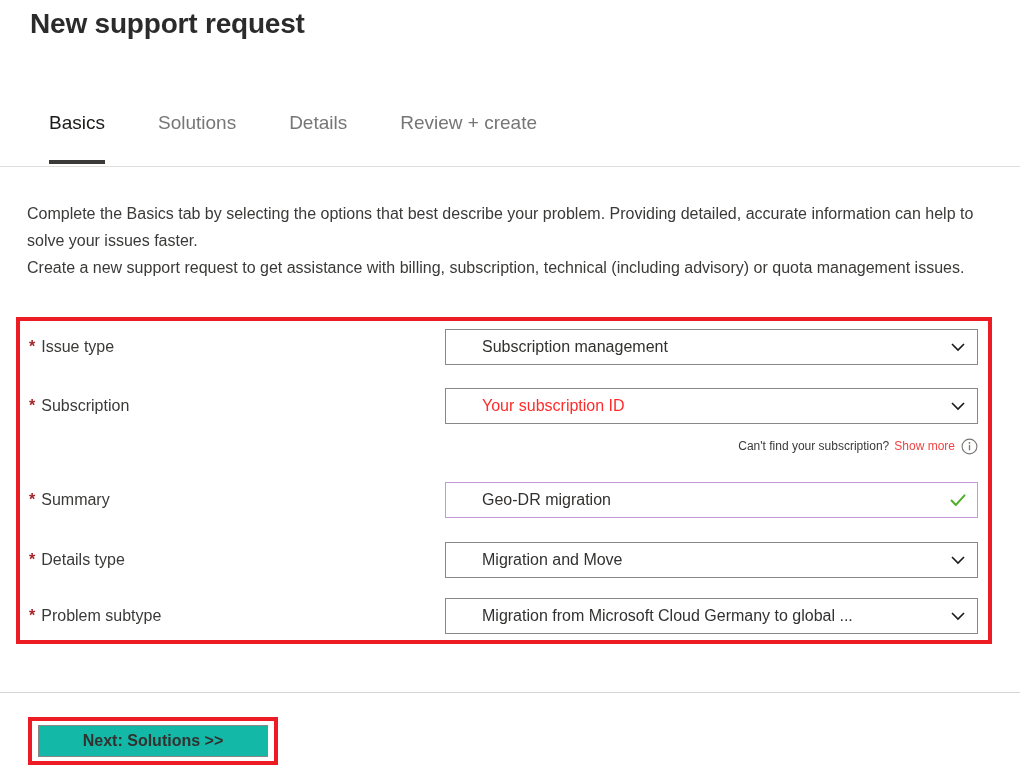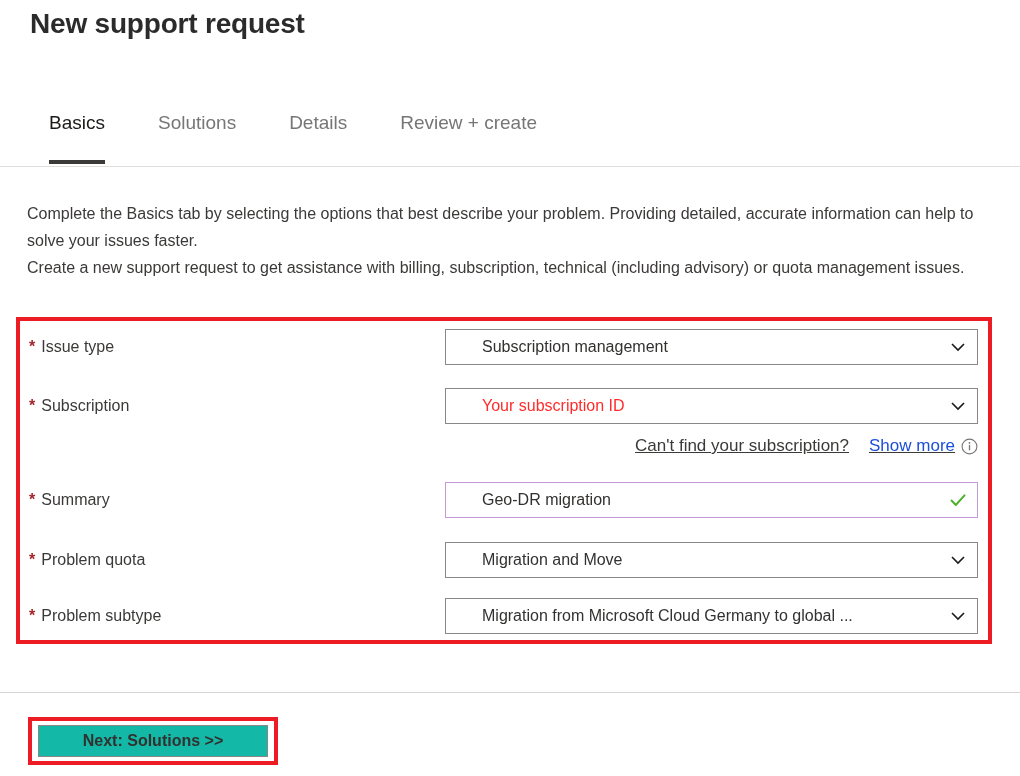--- a/index.html
+++ b/index.html
@@ -195,28 +195,27 @@
 
   
   .helper-row {
     position: absolute;
     left: 445px;
     width: 533px;
     height: 24px;
     display: flex;
     align-items: center;
     justify-content: flex-end;
-    font-size: 17px;
+    font-size: 12px;
     color: #3b3a39;
     white-space: nowrap;
-    text-decoration: underline;
   }
   .helper-link {
-    color: #1d4ed8;
-    margin-left: 20px;
+    color: #ef4444;
+    margin-left: 5px;
     cursor: pointer;
     text-decoration: none;
   }
   .info-icon {
     margin-left: 6px;
     width: 17px;
     height: 17px;
     display: inline-flex;
     align-items: center;
     justify-content: center;
@@ -333,21 +332,21 @@
         <span class="checkmark">
           <svg width="20" height="20" viewBox="0 0 20 20">
               <path d="M3.5 10.5 L7.8 15 L16.5 5.3" fill="none" stroke="#4caf27" stroke-width="1.9" stroke-linecap="round" stroke-linejoin="round"></path>
             </svg>
         </span>
       </div>
     </div>
 
     <div class="field-row" style="top:225px;">
       <div class="field-label">
-        <span class="req-star">*</span><span>Problem quota</span>
+        <span class="req-star">*</span><span>Details type</span>
       </div>
       <div class="control">
         <span class="value">Migration and Move</span>
         <span class="chevron">
           <svg width="18" height="18" viewBox="0 0 18 18">
               <path d="M3 6 L9 12 L15 6" fill="none" stroke="#1b1a19" stroke-width="1.6"></path>
             </svg>
         </span>
       </div>
     </div>

